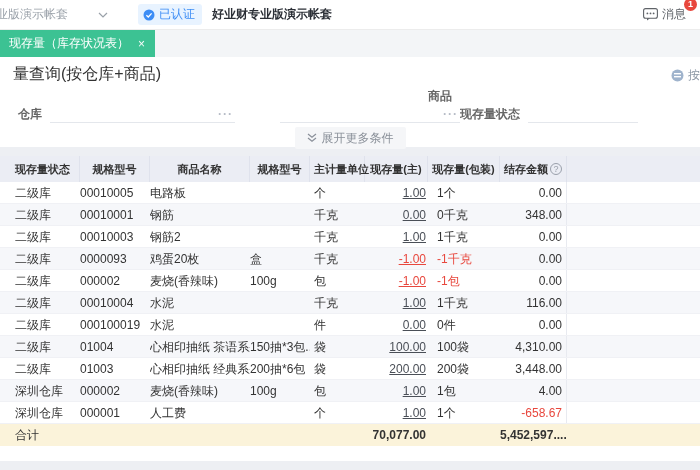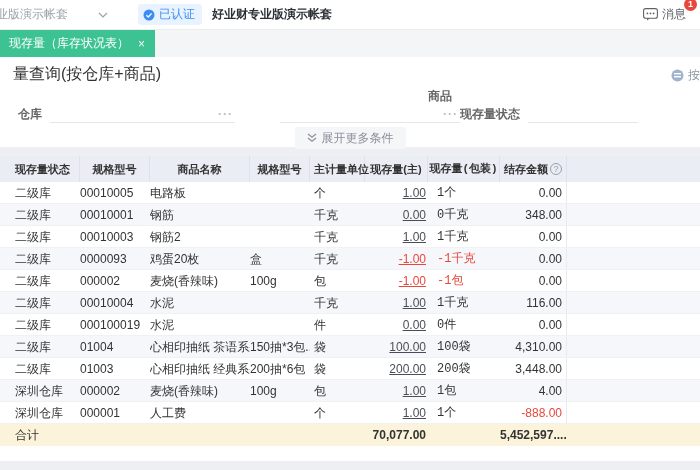--- a/index.html
+++ b/index.html
@@ -47,21 +47,21 @@
   .gap { height:9px; }
   
   .table-panel { background:#fff; height:314px; position:relative; }
   .cell { flex:none; white-space:nowrap; overflow:hidden; }
   .c1 { width:80px; padding-left:15px; }
   .c2 { width:70px; }
   .c3 { width:100px; }
   .c4 { width:60px; }
   .c5 { width:55px; padding-left:4px; }
   .c6 { width:63px; text-align:right; padding-right:2px; }
-  .c7 { width:72px; padding-left:9px;font-family:Liberation Mono, monospace; }
+  .c7 { width:72px; padding-left:9px; }
   .c8 { width:67px; text-align:right; padding-right:4px; }
   .c9 { flex:1; }
   .thead { display:flex; height:26px; background:#ebedf4; align-items:center;
            font-weight:700; font-size:11px; color:#333; line-height:26px; }
   .thead .cell { border-right:1px solid #dfe2ec; height:26px; text-align:center; overflow:visible; }
   .thead .c1 { text-align:left; }
   .thead .c6, .thead .c8 { padding-right:0; }
   .thead .c7 { padding-left:0; }
   .thead .c9 { border-right:none; }
   .info-circle { display:inline-block; width:12px; height:12px; border:1px solid #9aa0ab;
@@ -293,21 +293,21 @@
         <div class="cell c9"></div>
       </div>
       <div class="trow">
         <div class="cell c1">深圳仓库</div>
         <div class="cell c2">000001</div>
         <div class="cell c3">人工费</div>
         <div class="cell c4"></div>
         <div class="cell c5">个</div>
         <div class="cell c6"><span class="qty-link">1.00</span></div>
         <div class="cell c7">1个</div>
-        <div class="cell c8 red">-888.00</div>
+        <div class="cell c8 red">-658.67</div>
         <div class="cell c9"></div>
       </div>
     </div>
 
   <div class="total-row">
     <div class="cell c1">合计</div>
     <div class="cell c2"></div>
     <div class="cell c3"></div>
     <div class="cell c4"></div>
     <div class="cell c5"></div>

